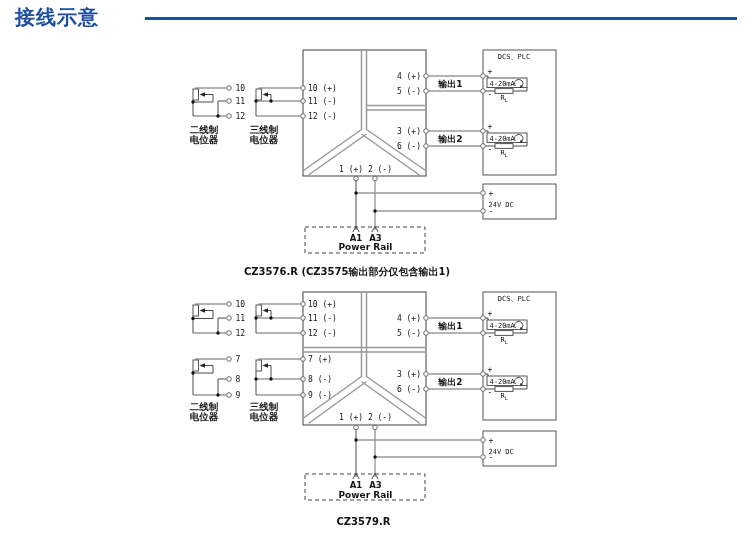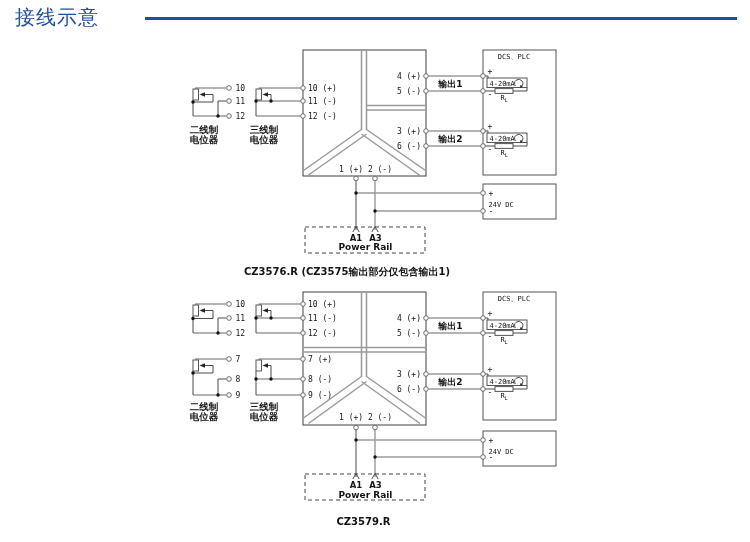--- a/index.html
+++ b/index.html
@@ -1,18 +1,18 @@
 <!DOCTYPE html>
 <html><head>
 <meta charset="utf-8">
 <style>
   html,body{margin:0;padding:0;background:#fff;}
   .canvas{position:relative;width:750px;height:542px;background:#fff;overflow:hidden;
           font-family:"DejaVu Sans",sans-serif;}
-  .hdr-title{position:absolute;left:15px;top:4px;font-size:20px;font-weight:normal;
+  .hdr-title{position:absolute;left:15px;top:4px;font-size:20px;font-weight:bold;
              color:#1d4fa1;letter-spacing:1px;}
   .hdr-rule{position:absolute;left:145px;right:13px;top:17px;height:3px;background:#1d4fa1;}
   svg{position:absolute;left:0;top:0;}
   .wire{stroke:#9a9a9a;stroke-width:1.4;fill:none;}
   .wire-d{stroke:#4a4a4a;stroke-width:1;fill:none;}
   .outline{fill:#fff;stroke:#404040;stroke-width:1;}
   .box{fill:none;stroke:#555;stroke-width:1;}
   .dbl{stroke:#9a9a9a;stroke-width:1.5;fill:none;}
   .term{fill:#fff;stroke:#6a6a6a;stroke-width:1;}
   .dot{fill:#111;}

